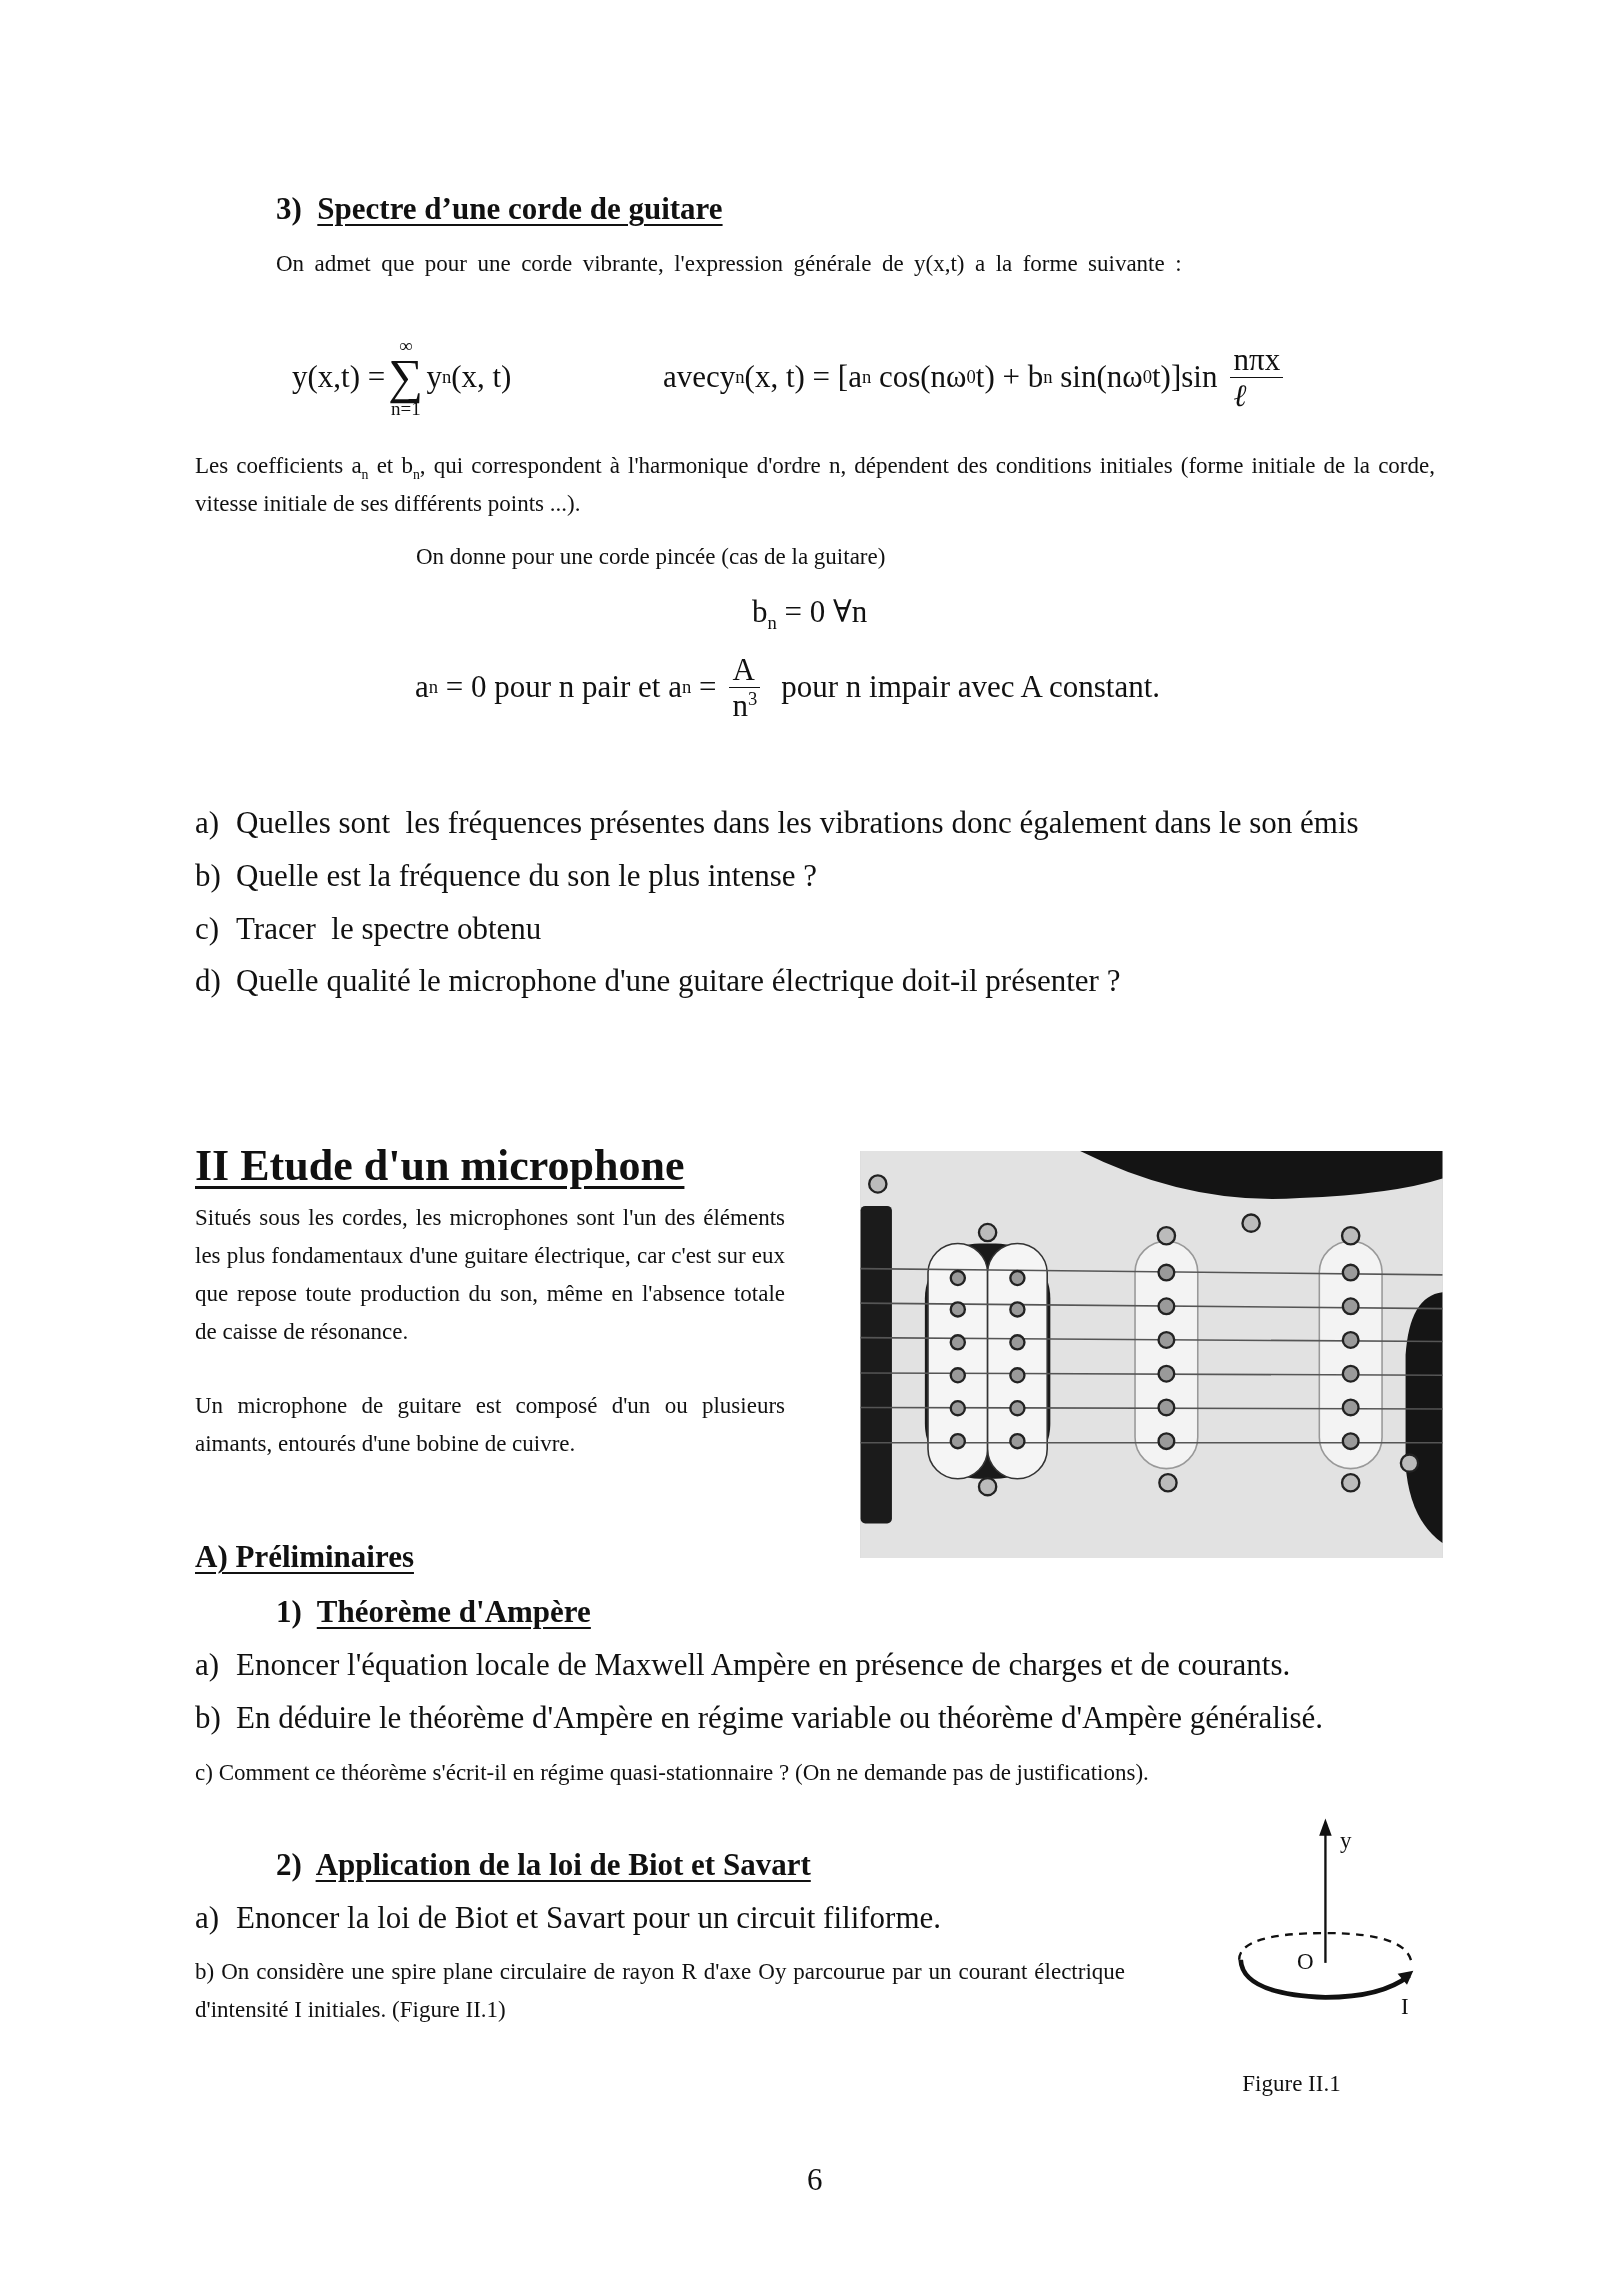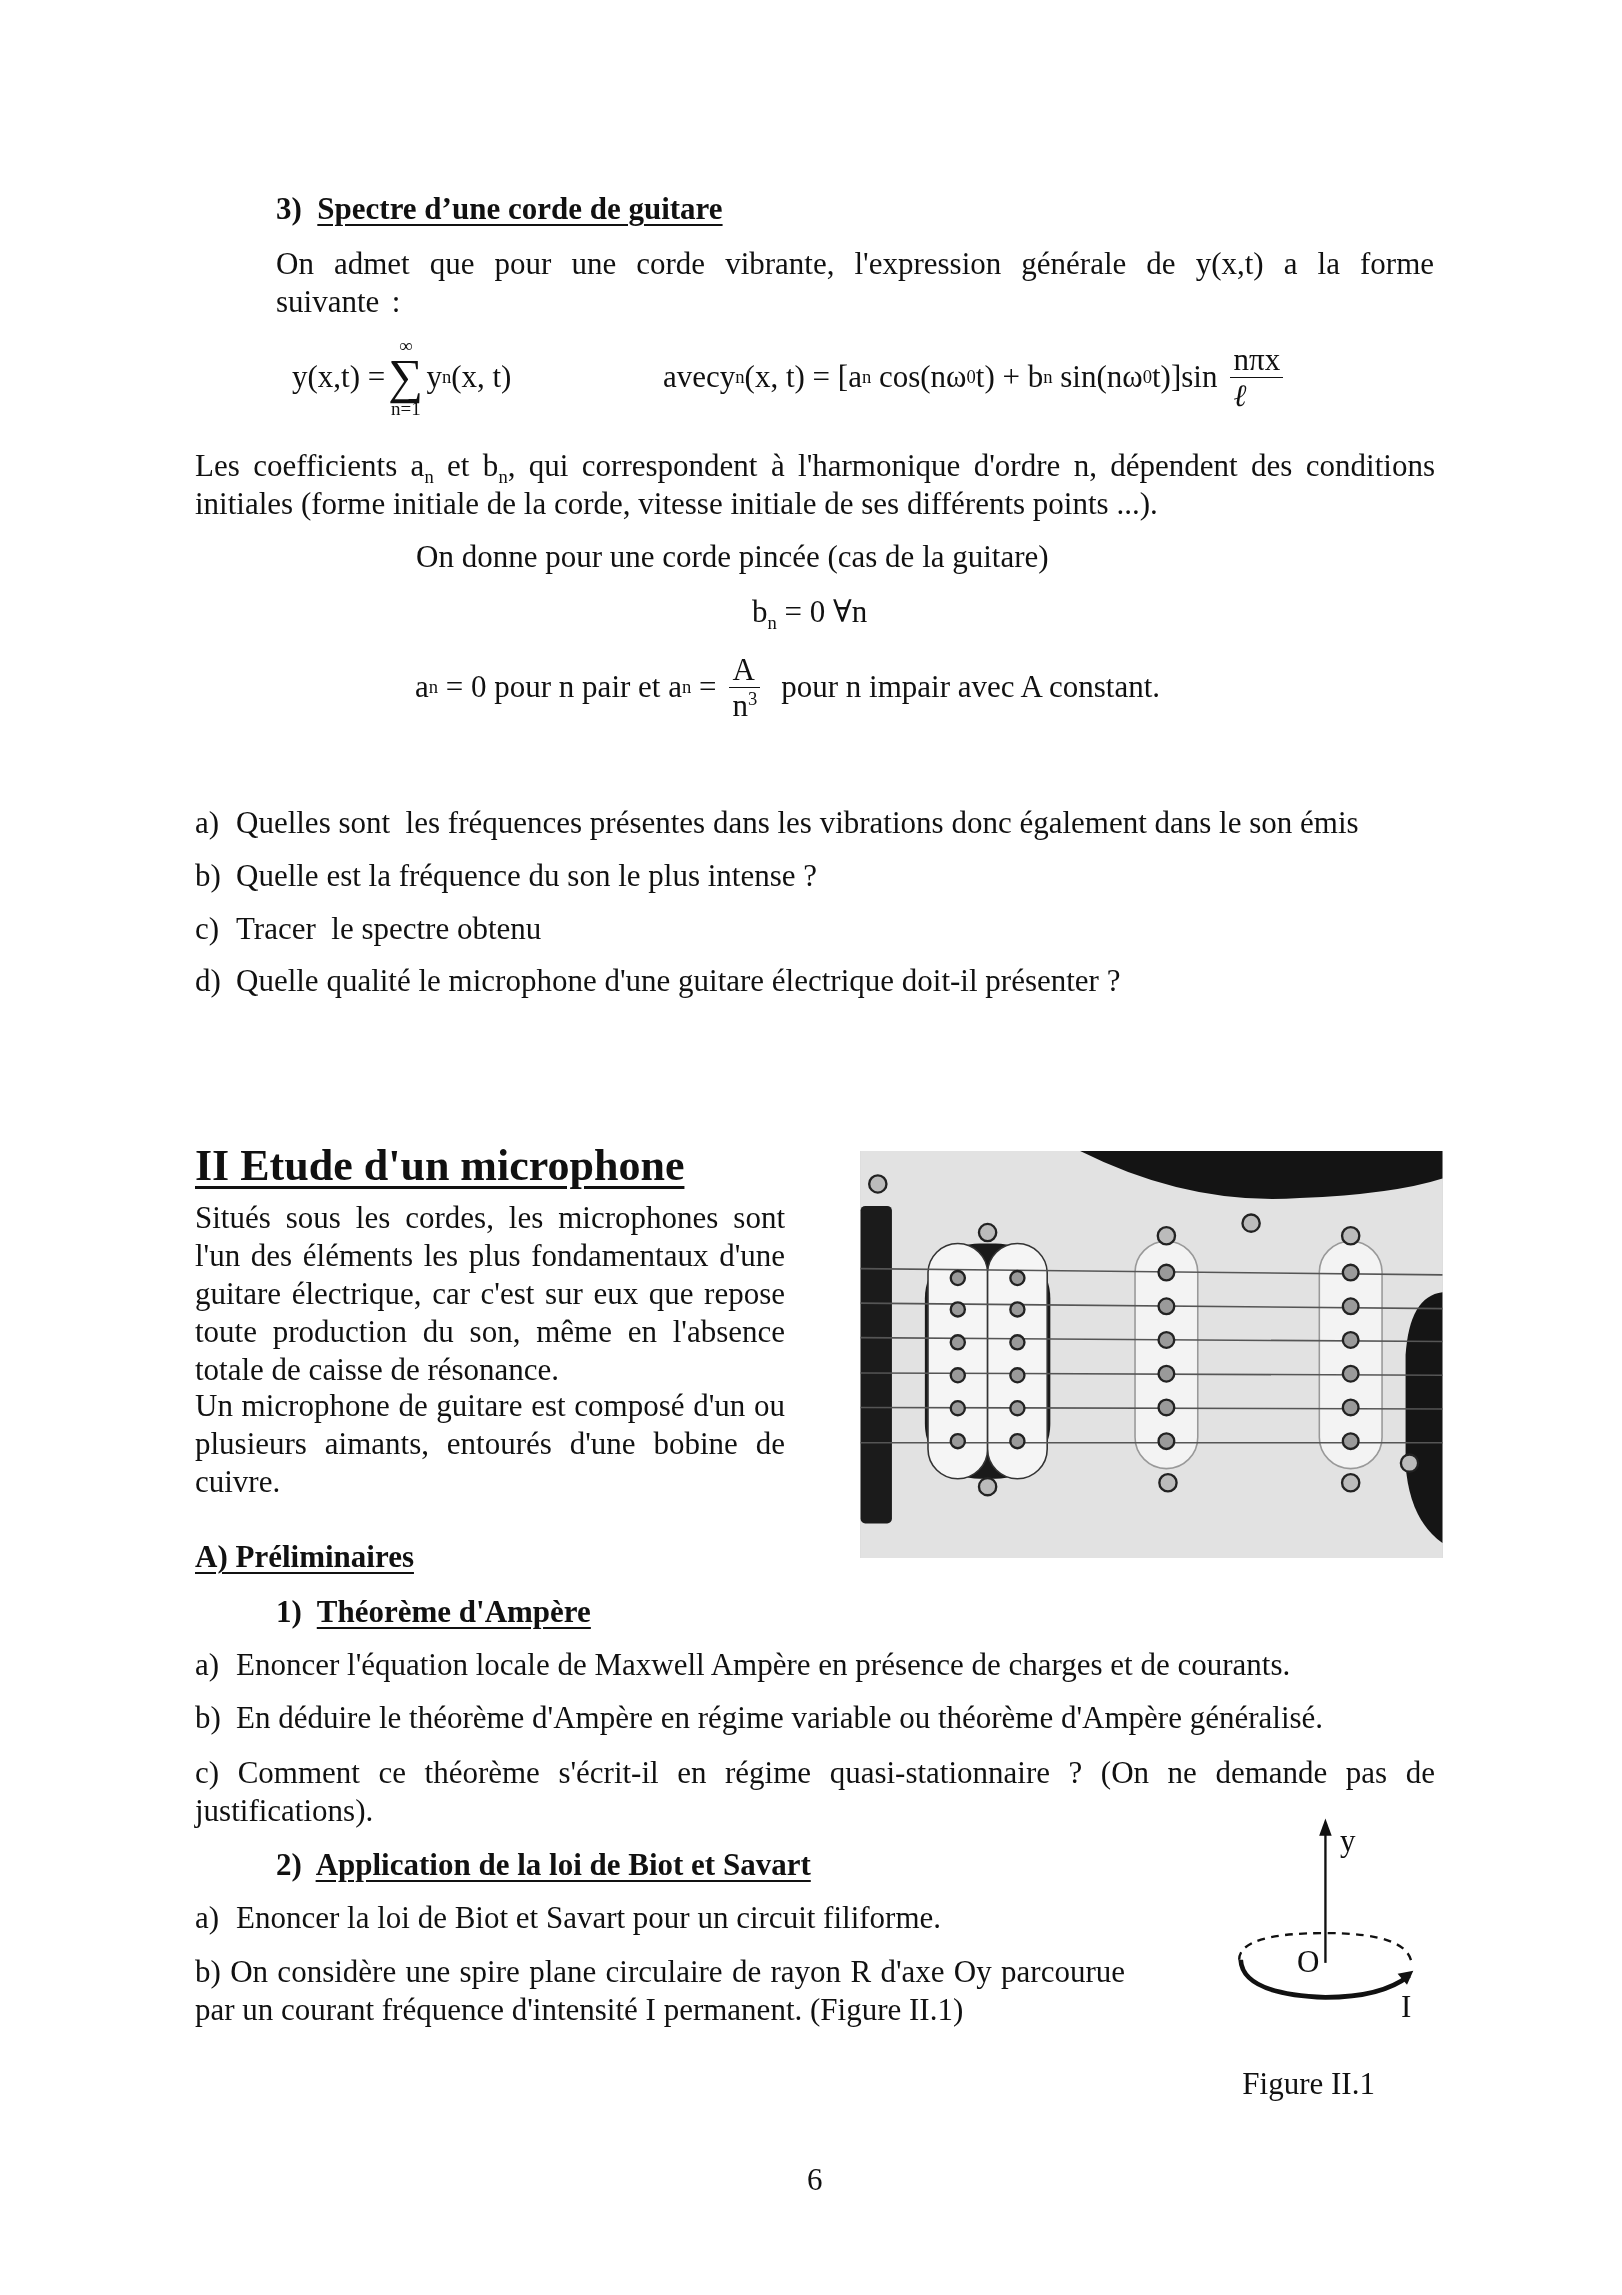--- a/index.html
+++ b/index.html
@@ -1,19 +1,19 @@
 <!DOCTYPE html>
 <html style="font-size:12.6px"><head>
 <meta charset="utf-8">
 <style>
   html, body { margin: 0; padding: 0; background: #ffffff; }
   body { width: 1623px; height: 2295px; position: relative; overflow: hidden;
          font-family: "Liberation Serif", "DejaVu Serif", serif; color: #111; }
   .abs { position: absolute; white-space: nowrap; }
-  .txt { font-size: 31px; line-height: 38px; }
+  .txt { font-size: 23px; line-height: 38px; }
   .just { white-space: normal; text-align: justify; text-align-last: left; }
   .h-sub { font-size: 31px; font-weight: bold; }
   .h-sub .u { text-decoration: underline; text-decoration-thickness: 2.4px; text-underline-offset: 4.7px; }
   .h-main { font-size: 44px; font-weight: bold; text-decoration: underline; text-decoration-thickness: 3.1px; text-underline-offset: 5.5px; }
   .math { font-size: 31px; }
   sub, sup { font-size: 60%; line-height: 0; }
   .frac { display: inline-block; vertical-align: middle; text-align: left; margin: 0 13px; }
   .frac > span { display: block; line-height: 35px; padding: 0 3.1px; }
   .frac > span.num { border-bottom: 1.6px solid #111; }
   .sum { display: inline-block; vertical-align: middle; text-align: center; margin: 0 3.1px; }
@@ -197,21 +197,21 @@
 <div class="abs h-sub" style="left:276px; top:1847px;">
   <span>2)</span>&nbsp;
   <span class="u">Application de la loi de Biot et Savart</span>
 </div>
 
 <div class="abs qitem" style="left:195px; top:1900px;">
   <span class="lbl">a)</span><span>Enoncer la loi de Biot et Savart pour un circuit filiforme.</span>
 </div>
 <div class="abs txt just" style="left:195px; top:1953px; width:930px;">
   <span>b)</span>
-  <span>On considère une spire plane circulaire de rayon R d'axe Oy parcourue par un courant fréquence d'intensité I permanent. (Figure II.1)</span>
+  <span>On considère une spire plane circulaire de rayon R d'axe Oy parcourue par un courant électrique d'intensité I initiales. (Figure II.1)</span>
 </div>
 
 <div class="fig">
   <svg width="204" height="251" viewBox="0 0 260 320" style="position:absolute; left:0; top:0;">
 
     <line x1="128" y1="36" x2="128" y2="200" stroke="#111" stroke-width="3"></line>
     <polygon points="128,16 120,38 136,38" fill="#111"></polygon>
 
     <path d="M18 196 Q 18 162 128 162 Q 238 162 238 204" fill="none" stroke="#111" stroke-width="3" stroke-dasharray="10,8"></path>
 

